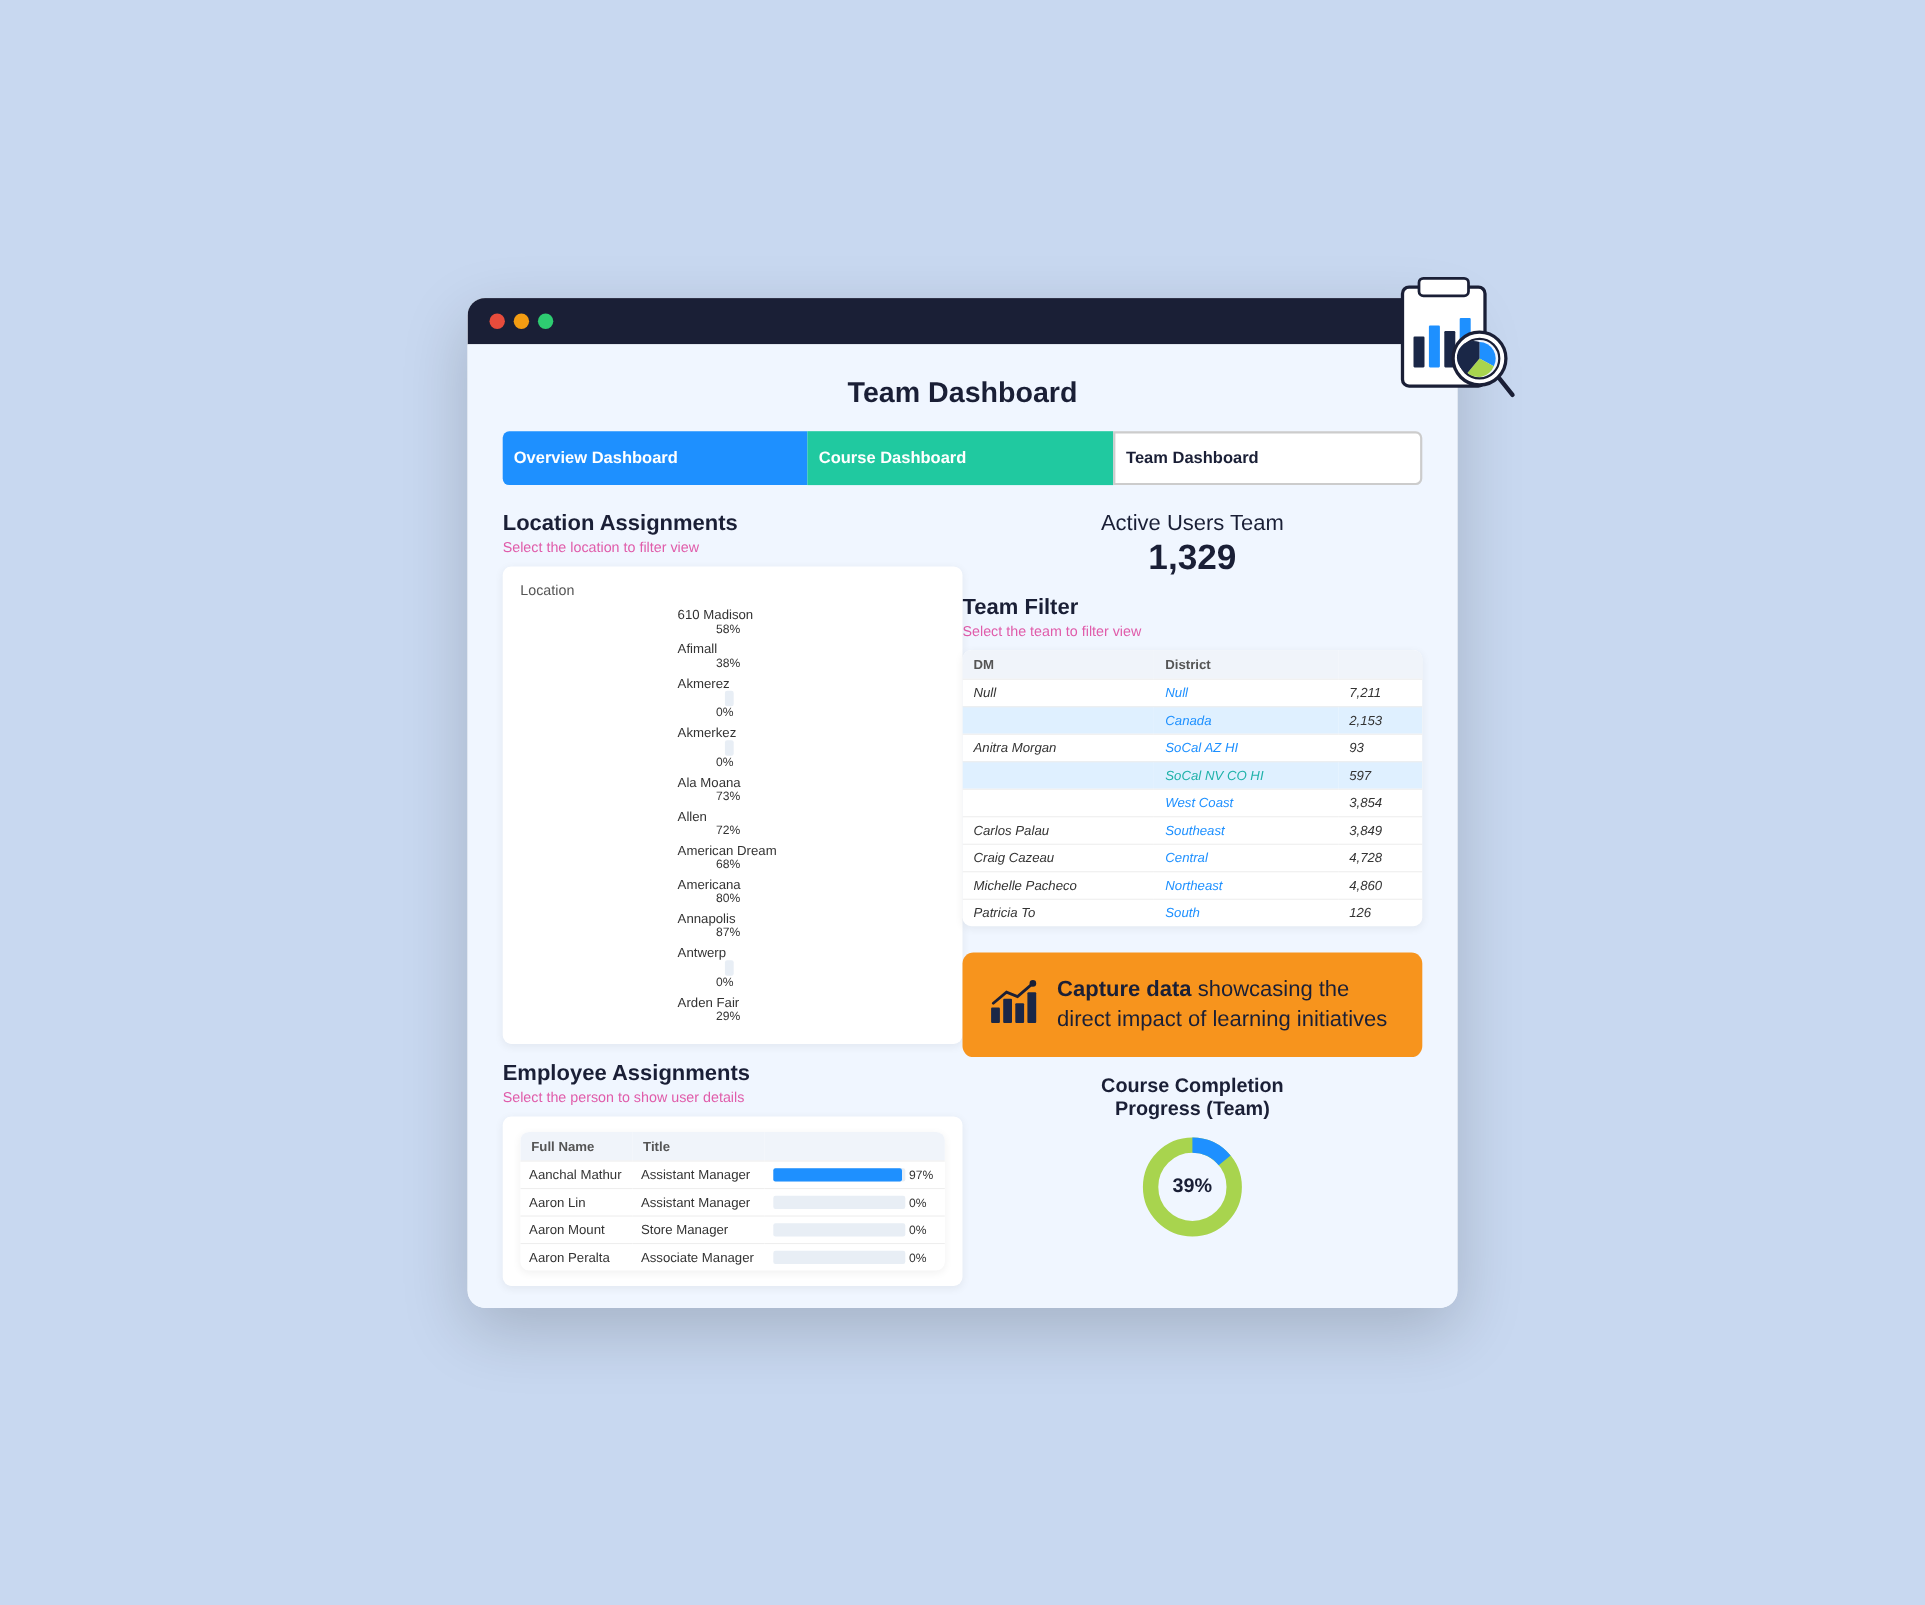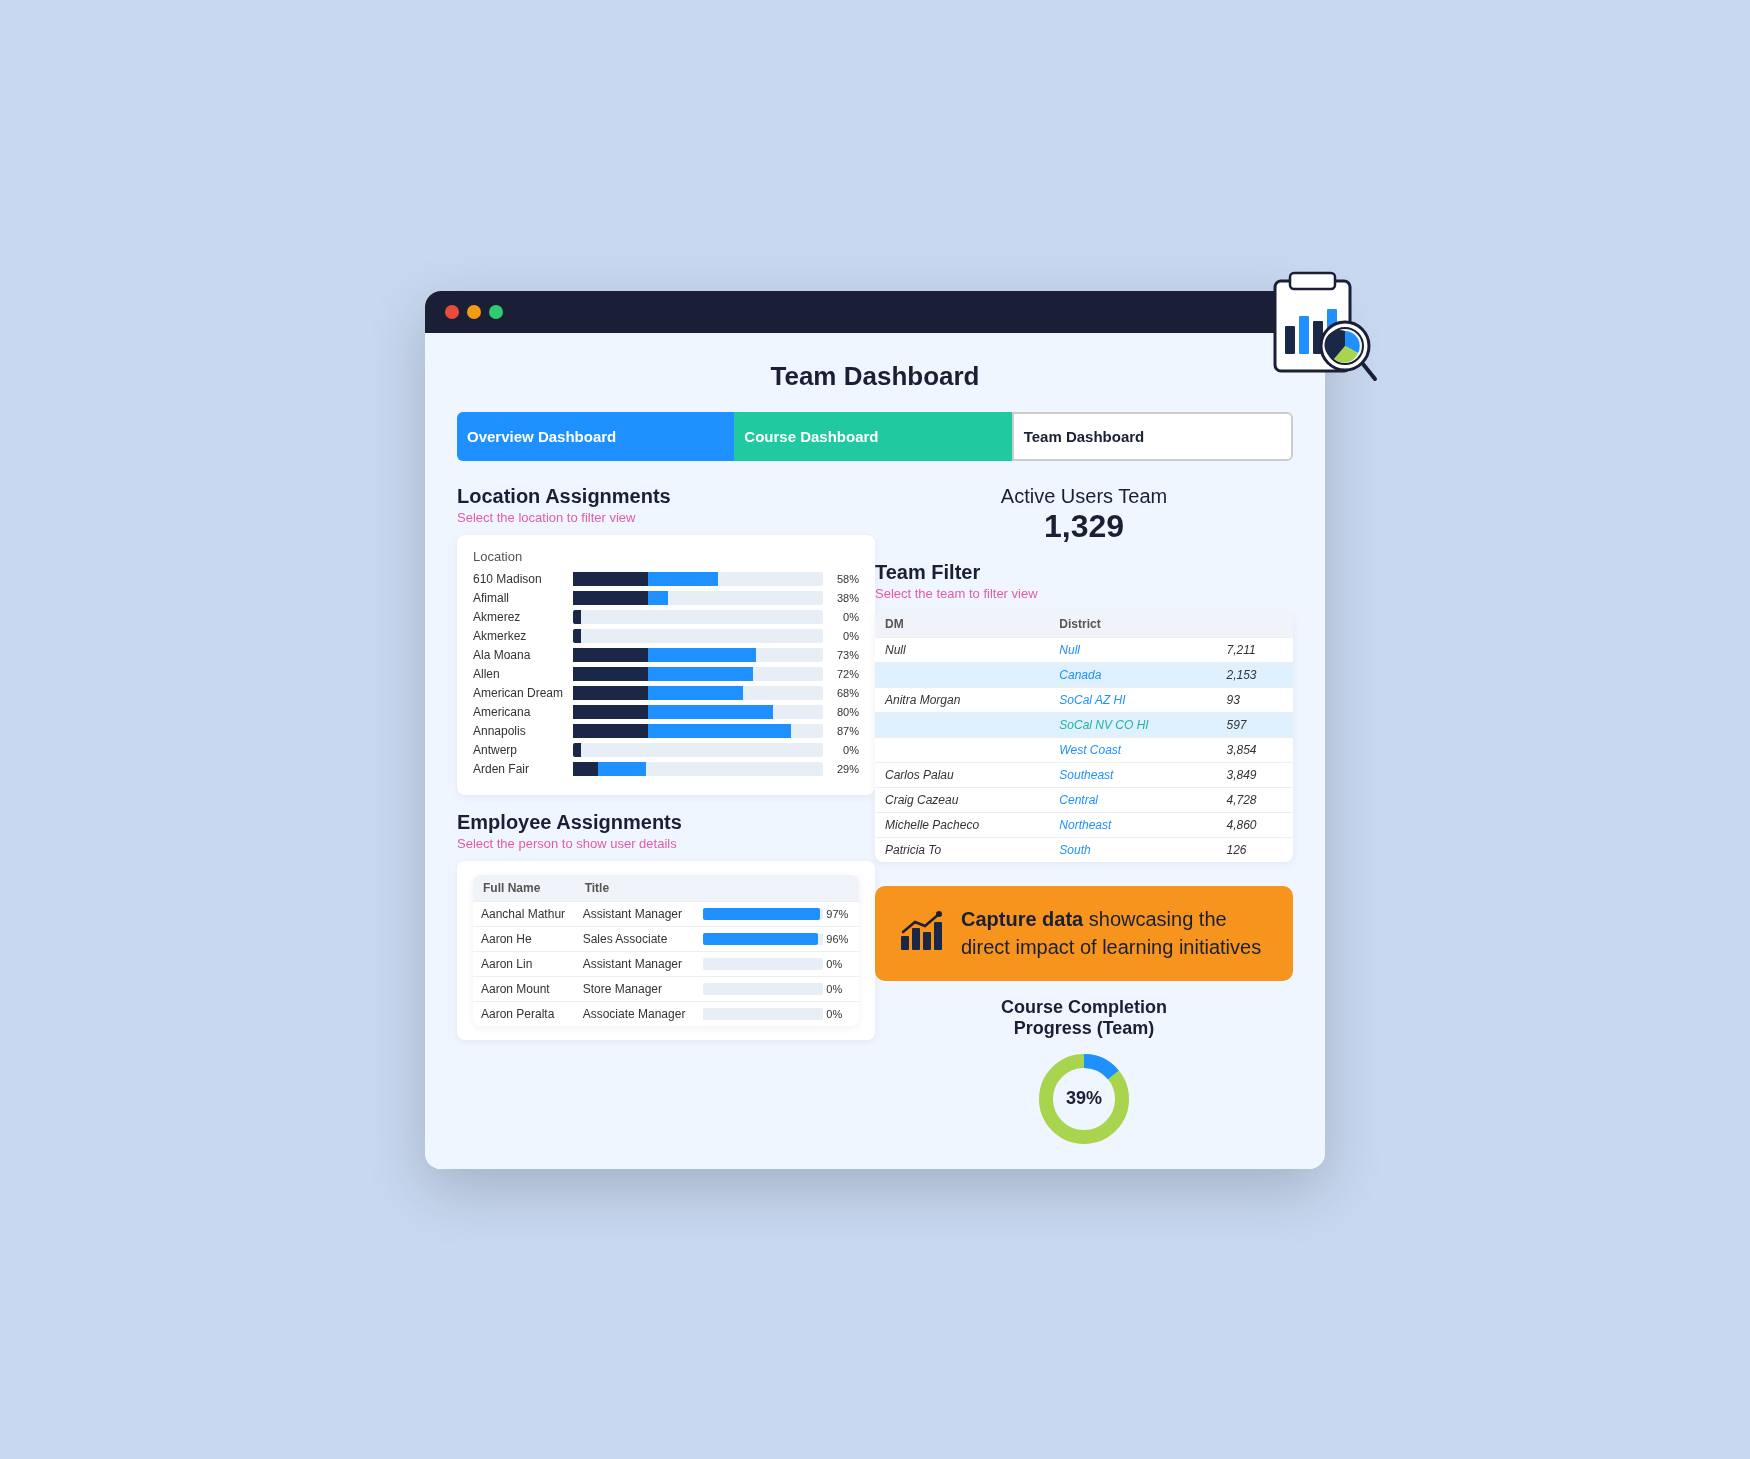--- a/index.html
+++ b/index.html
@@ -135,20 +135,21 @@
       font-size: 13px;
       color: #555;
       margin-bottom: 8px;
     }
 
     .bar-row {
       display: flex;
       align-items: center;
       margin-bottom: 5px;
       font-size: 12px;
+      flex-direction: column;
     }
 
     .bar-name {
       width: 100px;
       color: #333;
       flex-shrink: 0;
       font-size: 12px;
     }
 
     .bar-track {
@@ -164,21 +165,20 @@
       height: 100%;
       background: #1a2747;
       border-radius: 2px 0 0 2px;
       display: inline-block;
     }
 
     .bar-pct {
       font-size: 11px;
       color: #333;
       width: 30px;
-      text-align: right;
     }
 
     
     .active-users-box {
       text-align: center;
     }
 
     .active-users-label {
       font-size: 20px;
       color: #1a1f36;
@@ -493,25 +493,20 @@
                     <th>Full Name</th>
                     <th>Title</th>
                     <th></th>
                   </tr>
                 </thead>
                 <tbody id="employee-tbody">
                     <tr>
                       <td>Aanchal Mathur</td>
                       <td>Assistant Manager</td>
                       <td><div class="employee-bar-track"><div class="employee-bar-fill" style="width: 97%;"></div></div><span style="font-size: 11px;"> 97%</span></td>
-                    </tr>
-                    <tr>
-                      <td>Aaron He</td>
-                      <td>Sales Associate</td>
-                      <td><div class="employee-bar-track"><div class="employee-bar-fill" style="width: 96%;"></div></div><span style="font-size: 11px;"> 96%</span></td>
                     </tr>
                     <tr>
                       <td>Aaron Lin</td>
                       <td>Assistant Manager</td>
                       <td><div class="employee-bar-track"><div class="employee-bar-fill" style="width: 0%;"></div></div><span style="font-size: 11px;"> 0%</span></td>
                     </tr>
                     <tr>
                       <td>Aaron Mount</td>
                       <td>Store Manager</td>
                       <td><div class="employee-bar-track"><div class="employee-bar-fill" style="width: 0%;"></div></div><span style="font-size: 11px;"> 0%</span></td>

